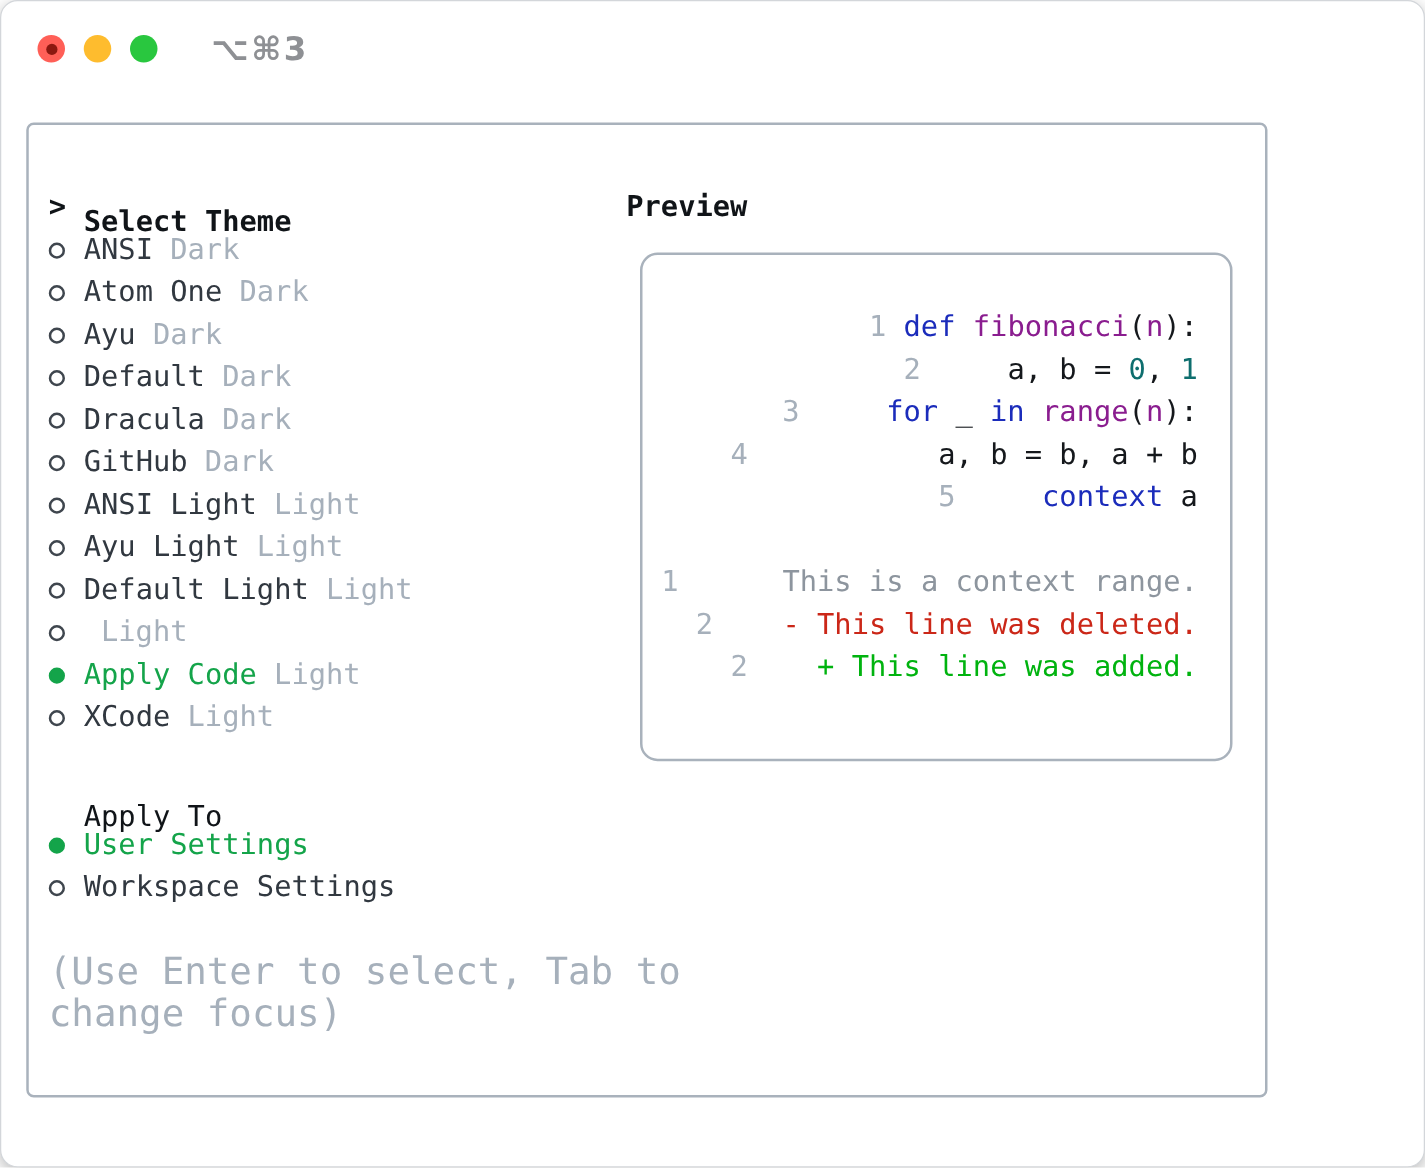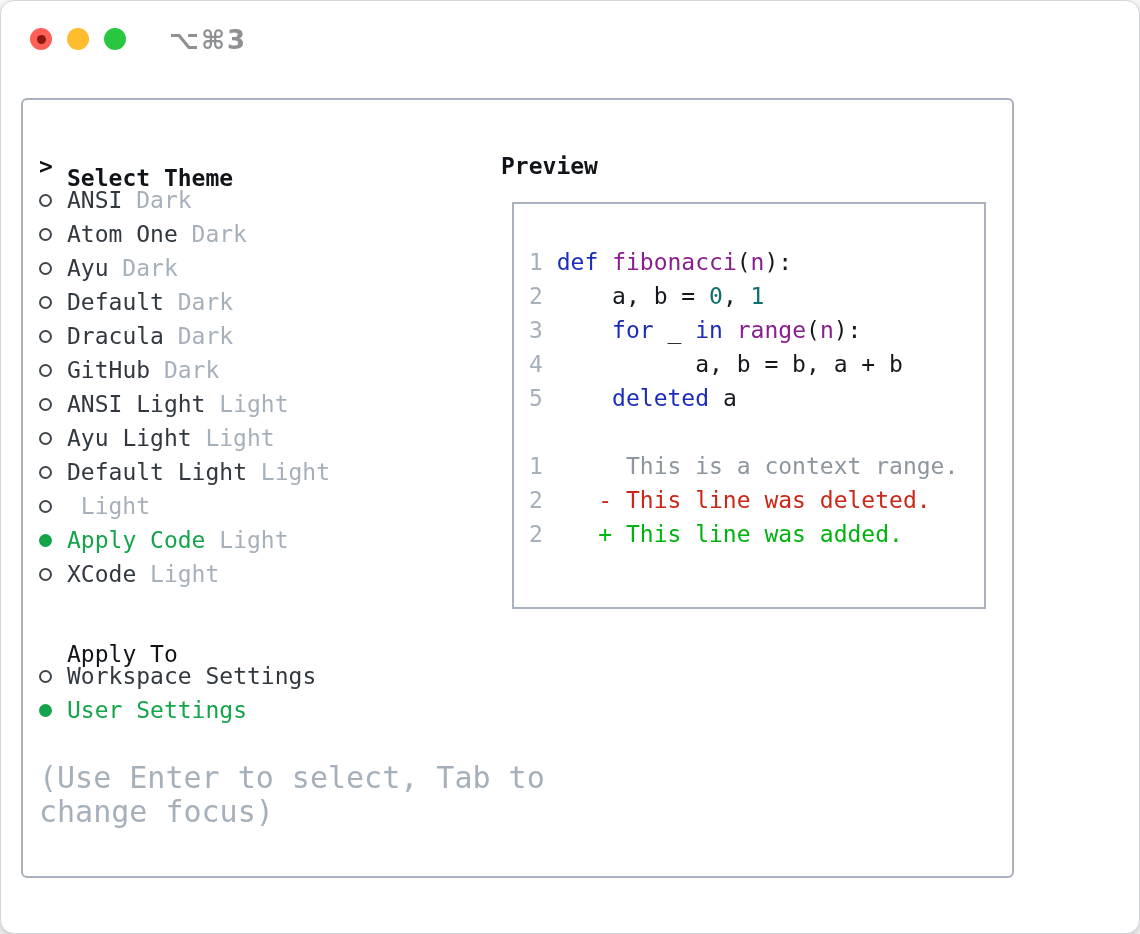--- a/index.html
+++ b/index.html
@@ -59,21 +59,21 @@
   .hint-text {
     font-size:30px; line-height:34px; color:var(--muted-text); white-space:pre-line;
   }
 
   
   .preview-title-row { position:absolute; left:478px; top:49px; height:34px; display:flex; align-items:center; }
   .preview-title { font-size:23px; font-weight:bold; color:var(--heading-text); }
 
   .preview-box {
     position:absolute; left:489px; top:102px; width:474px; height:407px;
-    border:2px solid var(--frame-border); border-radius:0; background:#ffffff;
+    border:2px solid var(--frame-border); border-radius:14px; background:#ffffff;text-align:right;
   }
   .codeblock { position:absolute; left:15px; top:41px; }
   .cl { height:34px; font-size:23px; white-space:pre; display:block; line-height:34px; }
   .ln { color: var(--line-number); }
   .tk-pl  { color: var(--code-plain); }
   .tk-kw  { color: var(--code-keyword); }
   .tk-fn  { color: var(--code-function); }
   .tk-lit { color: var(--code-literal); }
   .diffblock { margin-top:34px; }
   .tk-ctx { color: var(--diff-context); }
@@ -114,42 +114,42 @@
           <div class="row item"><span class="marker"><span class="ring"></span></span><span class="label">XCode</span><span class="tag">Light</span></div>
         </div>
 
       <div class="spacer"></div>
 
       <div class="row title-row apply-title">
         <span class="marker"></span>
         <span class="label section-title" style="font-weight:normal">Apply To</span>
       </div>
       <div>
+          <div class="row item selected"><span class="marker"><span class="ring"></span></span><span class="label">User Settings</span></div>
           <div class="row item"><span class="marker"><span class="ring"></span></span><span class="label">Workspace Settings</span></div>
-          <div class="row item selected"><span class="marker"><span class="ring"></span></span><span class="label">User Settings</span></div>
         </div>
 
       <div class="spacer"></div>
 
       <div class="hint-text">(Use Enter to select, Tab to
 change focus)</div>
     </div>
 
     <div class="preview-title-row">
       <span class="preview-title">Preview</span>
     </div>
 
     <div class="preview-box">
       <div class="codeblock">
         <div>
             <div class="cl"><span class="ln">1</span><span class="tk-pl"> </span><span class="tk-kw">def</span><span class="tk-pl"> </span><span class="tk-fn">fibonacci</span><span class="tk-pl">(</span><span class="tk-fn">n</span><span class="tk-pl">):</span></div>
             <div class="cl"><span class="ln">2</span><span class="tk-pl">     a, b = </span><span class="tk-lit">0</span><span class="tk-pl">, </span><span class="tk-lit">1</span></div>
             <div class="cl"><span class="ln">3</span><span class="tk-pl">     </span><span class="tk-kw">for</span><span class="tk-pl"> _ </span><span class="tk-kw">in</span><span class="tk-pl"> </span><span class="tk-fn">range</span><span class="tk-pl">(</span><span class="tk-fn">n</span><span class="tk-pl">):</span></div>
             <div class="cl"><span class="ln">4</span><span class="tk-pl">           a, b = b, a + b</span></div>
-            <div class="cl"><span class="ln">5</span><span class="tk-pl">     </span><span class="tk-kw">deleted</span><span class="tk-pl"> a</span></div>
+            <div class="cl"><span class="ln">5</span><span class="tk-pl">     </span><span class="tk-kw">context</span><span class="tk-pl"> a</span></div>
           </div>
         <div class="diffblock">
             <div class="cl"><span class="ln">1</span><span class="tk-ctx">      This is a context range.</span></div>
             <div class="cl"><span class="ln">2</span><span class="tk-del">    - This line was deleted.</span></div>
             <div class="cl"><span class="ln">2</span><span class="tk-add">    + This line was added.</span></div>
           </div>
       </div>
     </div>
 
   </div>

